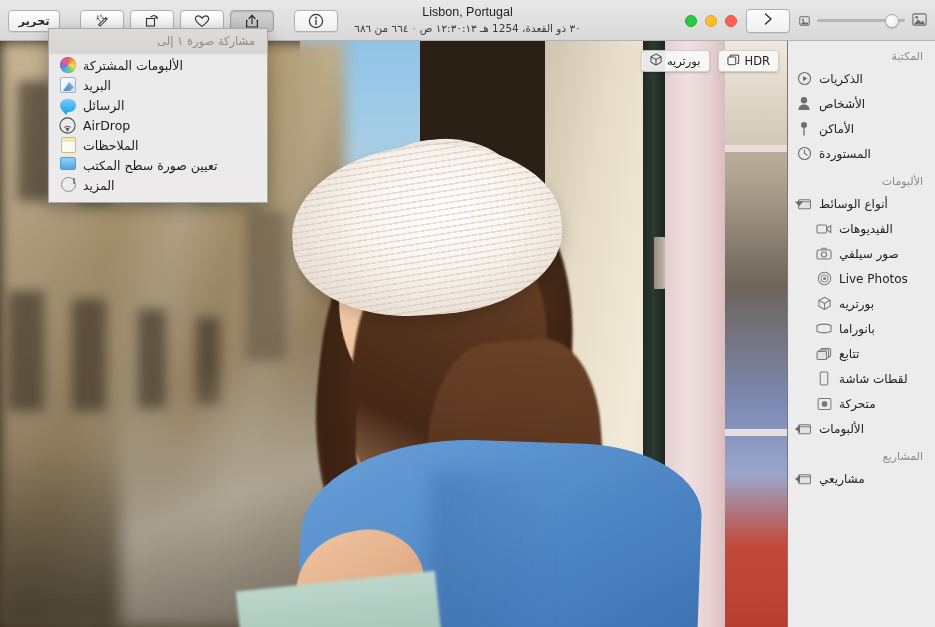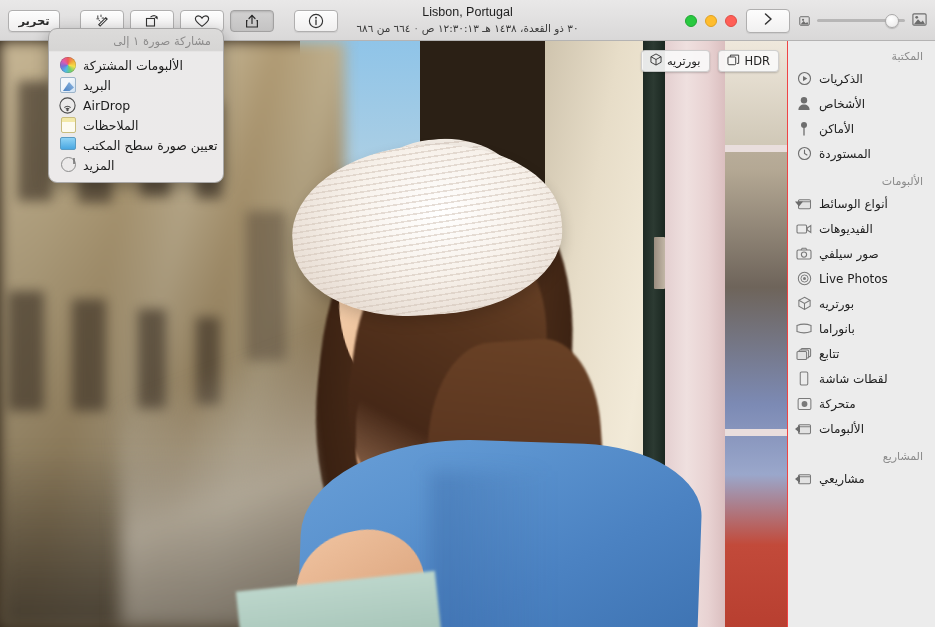--- a/index.html
+++ b/index.html
@@ -329,29 +329,29 @@
     border-left: 4.5px solid transparent;
     border-right: 4.5px solid transparent;
   }
   .sb-tri.open { border-top: 5px solid #6b6b6b; }
   .sb-tri.closed {
     border-top: 4.5px solid transparent;
     border-bottom: 4.5px solid transparent;
     border-right: 5px solid #6b6b6b;
     border-left: 0;
   }
-  .sb-sub { padding-right: 6px; }
+  .sb-sub { padding-right: 6px; margin-left: 20px; }
 
   
   .share-pop {
     position: absolute; top: 28px; left: 48px;
-    width: 176px;
+    width: 220px;
     background: linear-gradient(to bottom, #dcdbda 0%, #d6d5d4 14%, #ebeaea 15%, #eceaea 100%);
     border: 1px solid #a9a8a8;
-    border-radius: 9px;
+    border-radius: 0;
     box-shadow: 0 5px 16px rgba(0,0,0,.3);
     padding-bottom: 6px;
     z-index: 40;
   }
   .share-title {
     color: #8d8c8c; font-size: 11.5px;
     text-align: right;
     padding: 7px 12px 8px 0;
     line-height: 1;
   }
@@ -469,21 +469,21 @@
             <circle cx="8" cy="4.8" r=".95" fill="#333"></circle>
             <path d="M8 6.9 V11.6" stroke="#333" stroke-width="1.3" stroke-linecap="round"></path>
           </svg>
         </span>
       </div>
     </div>
 
     <div class="tb-center">
       <div class="tb-title">Lisbon, Portugal</div>
       <div class="tb-sub">
-        <span>٣٠ ذو القعدة، ١٤٣٨ هـ ١٢:٣٠:١٣ ص</span><span class="dot">·</span><span>٦٦٤ من ٦٨٦</span>
+        <span>٣٠ ذو القعدة، 1254 هـ ١٢:٣٠:١٣ ص</span><span class="dot">·</span><span>٦٦٤ من ٦٨٦</span>
       </div>
     </div>
 
     <div class="tb-right">
       <div class="lights">
         <div class="light green"></div>
         <div class="light yellow"></div>
         <div class="light red"></div>
       </div>
       <div class="chevron-btn">
@@ -756,20 +756,26 @@
         </span>
     </div>
 
     <div class="share-item">
       <span class="share-label">البريد</span>
       <span class="share-ico">
           <div class="ic-mail"></div>
         </span>
     </div>
 
+    <div class="share-item">
+      <span class="share-label">الرسائل</span>
+      <span class="share-ico">
+          <div class="ic-msg"></div>
+        </span>
+    </div>
 
     <div class="share-item">
       <span class="share-label">AirDrop</span>
       <span class="share-ico ic-airdrop">
         <svg width="17" height="17" viewBox="0 0 17 17">
           <circle cx="8.5" cy="8.5" r="7.6" fill="none" stroke="#4b4b4b" stroke-width="1.1"></circle>
           <path d="M5.4 10.6 A4.2 4.2 0 0 1 11.6 10.6" fill="none" stroke="#4b4b4b" stroke-width="1.1"></path>
           <path d="M6.8 12.1 A2.3 2.3 0 0 1 10.2 12.1" fill="none" stroke="#4b4b4b" stroke-width="1.1"></path>
           <circle cx="8.5" cy="13.2" r="1.1" fill="#4b4b4b"></circle>
         </svg>

